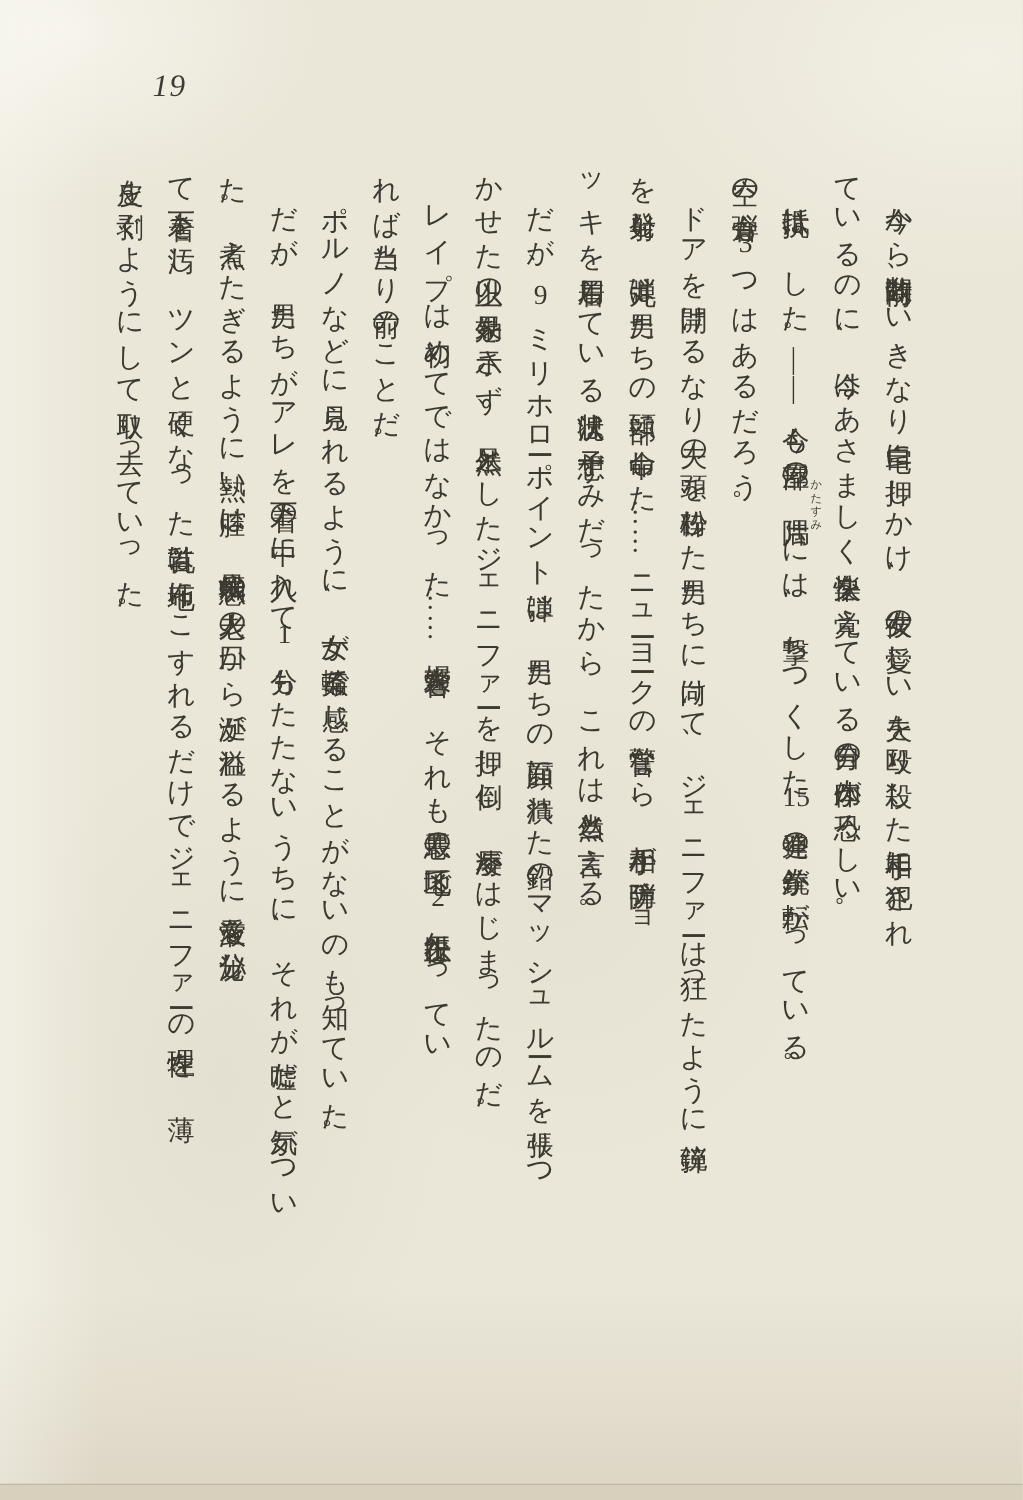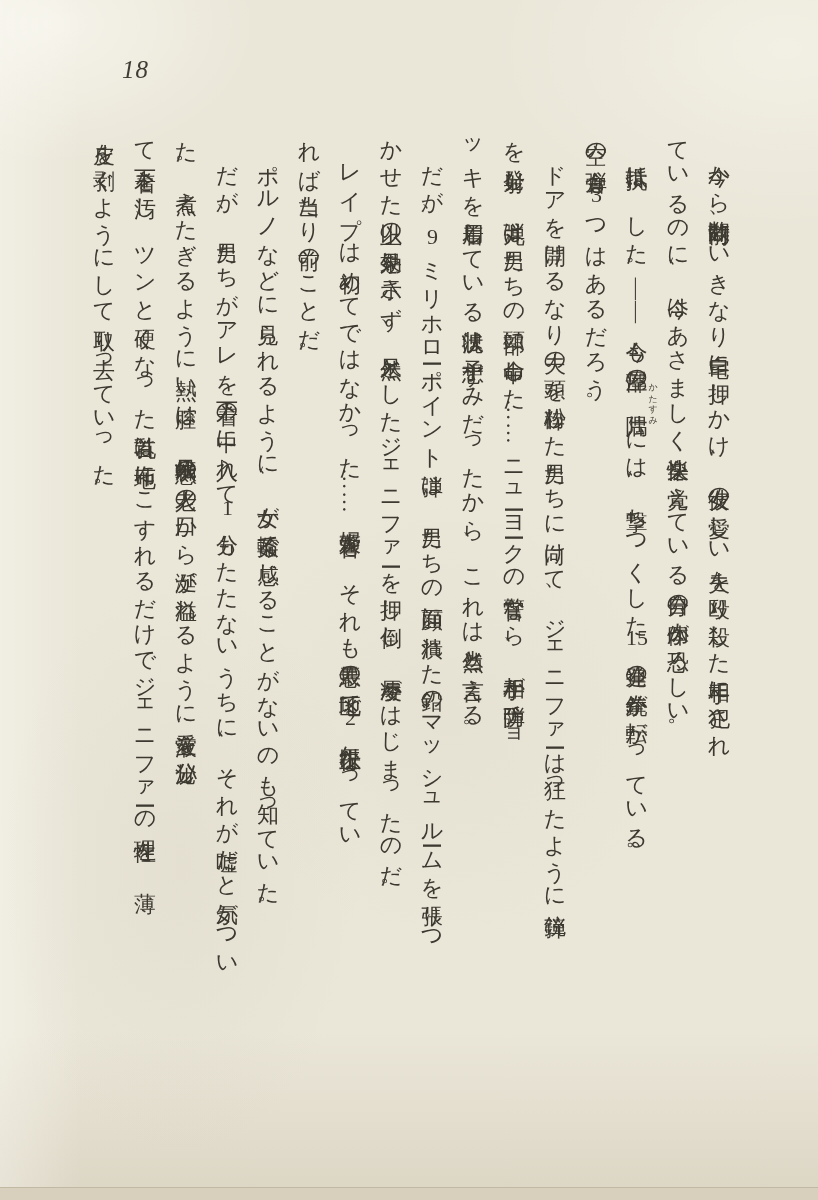--- a/index.html
+++ b/index.html
@@ -63,21 +63,21 @@
     font-size: 9px;
     letter-spacing: .5px;
     color: #48443a;
   }
 </style>
 </head>
 <body>
 
 <div class="paper-texture"></div>
 
-<div class="page-number">18</div>
+<div class="page-number">19</div>
 
 <div class="text-block">
   <p class="line"><span>　今から数時間前、いきなり自宅に押しかけ、彼女の愛しい夫を殴り殺した相手に犯され</span></p>
   <p class="line"><span>ているのに、今はあさましく快楽を覚えている自分の肉体が恐ろしい。</span></p>
   <p class="line"><span>　抵抗は、した。――今も部屋の</span><ruby>片隅<rt>かたすみ</rt></ruby><span>には、撃ちつくした</span><span class="tcy">15</span><span>連発の拳銃が転がっている。</span></p>
   <p class="line"><span>空の弾倉も</span><span class="tcy">3</span><span>つはあるだろう。</span></p>
   <p class="line"><span>　ドアを開けるなり夫の頭を粉砕した男たちに向けて、ジェニファーは狂ったように銃弾</span></p>
   <p class="line"><span>を発射し、弾丸は男たちの頭部に命中した……ニューヨークの警官なら、相手が防弾チョ</span></p>
   <p class="line"><span>ッキを着用している状況は予想ずみだったから、これは当然と言える。</span></p>
   <p class="line"><span>　だが、</span><span class="tcy">9</span><span>ミリホローポイント弾は、男たちの顔面に潰れた鉛のマッシュルームを張りつ</span></p>

